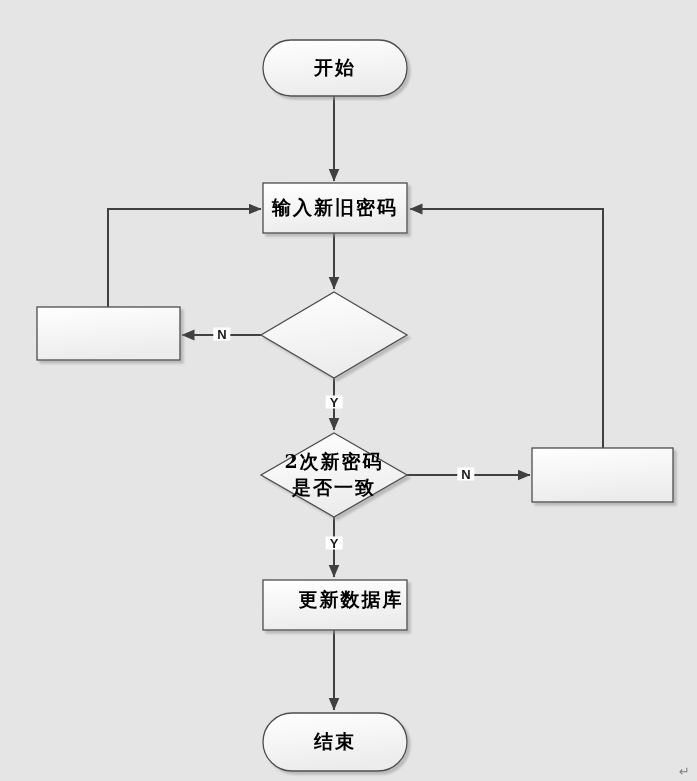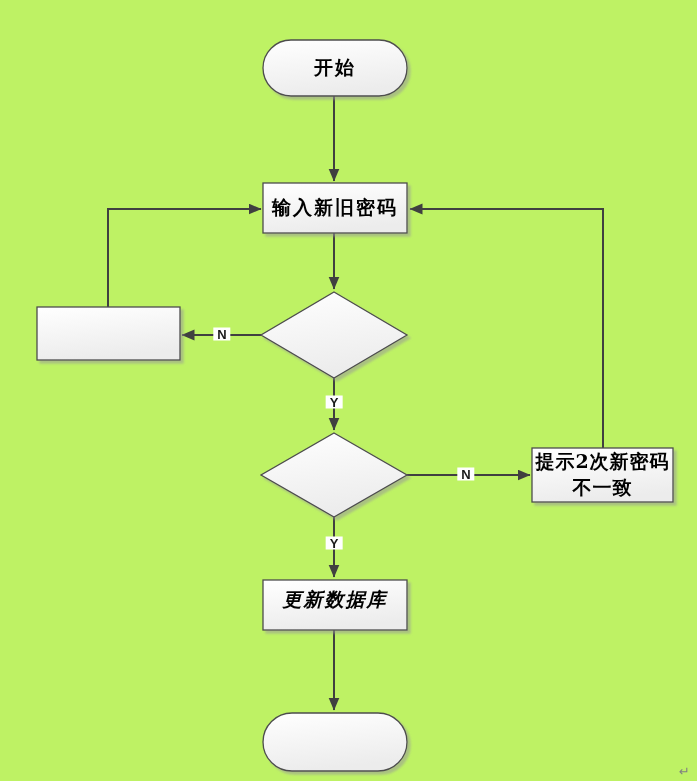--- a/index.html
+++ b/index.html
@@ -5,21 +5,21 @@
   html, body {
     margin: 0;
     padding: 0;
     background: #ffffff;
     font-family: "DejaVu Serif", serif;
   }
   .canvas {
     position: relative;
     width: 697px;
     height: 781px;
-    background: #bef264;
+    background: #e5e5e5;
     overflow: hidden;
   }
   .canvas > svg {
     position: absolute;
     left: 0;
     top: 0;
   }
   .node-label {
     position: absolute;
     display: flex;
@@ -93,23 +93,24 @@
       <rect x="37" y="307" width="143" height="53"></rect>
       <polygon points="334,433 407,475 334,517 261,475"></polygon>
       <rect x="532" y="448" width="141" height="54"></rect>
       <rect x="263" y="580" width="144" height="50"></rect>
       <rect x="263" y="713" width="144" height="58" rx="29" ry="29"></rect>
     </g>
   </svg>
 
   <div class="node-label" style="left:263px; top:40px; width:144px; height:56px;">开始</div>
   <div class="node-label" style="left:263px; top:183px; width:144px; height:50px;">输入新旧密码</div>
-  <div class="node-label" style="left:532px; top:448px; width:141px; height:54px; letter-spacing:1px;">提示2次新密码
-不一致</div>
-  <div class="node-label" style="left:263px; top:580px; width:144px; height:40px;font-style:italic;">更新数据库</div>
+  <div class="node-label" style="left:261px; top:433px; width:146px; height:84px;">2次新密码
+是否一致</div>
+  <div class="node-label" style="left:279px; top:580px; width:144px; height:40px;">更新数据库</div>
+  <div class="node-label" style="left:263px; top:713px; width:144px; height:58px;">结束</div>
 
   <div class="edge-label" style="left:222px; top:334px;">N</div>
   <div class="edge-label" style="left:334px; top:402px;">Y</div>
   <div class="edge-label" style="left:466px; top:474px;">N</div>
   <div class="edge-label" style="left:334px; top:543px;">Y</div>
 
   <div class="pmark">↵</div>
 
 </div>
 

